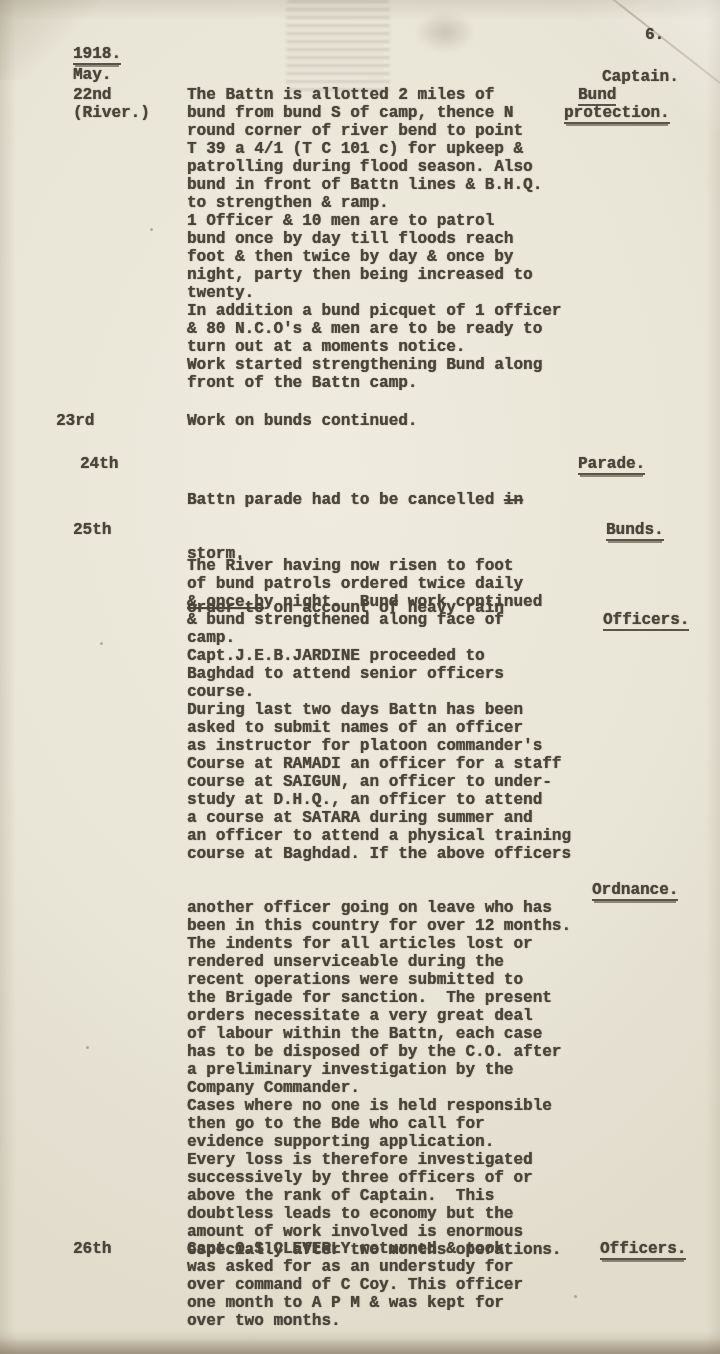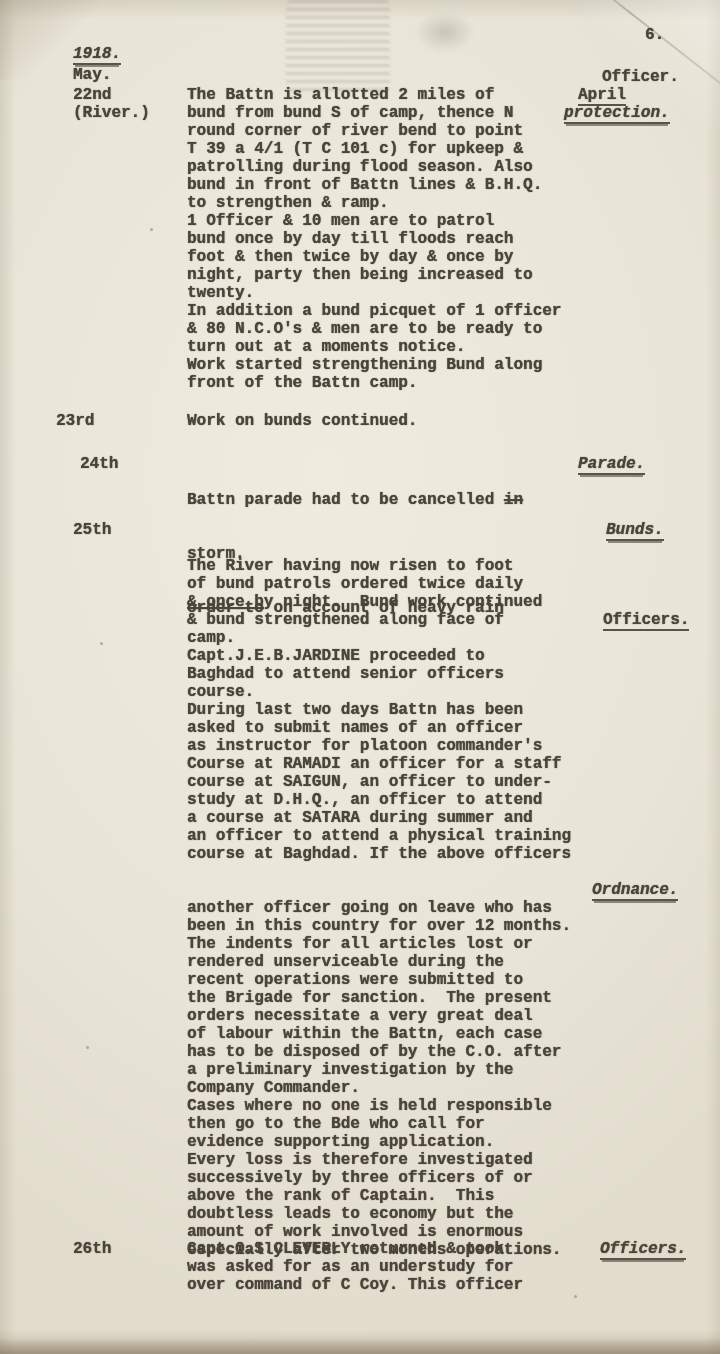--- a/index.html
+++ b/index.html
@@ -18,21 +18,21 @@
   .txt{
     position:absolute;
     font-size:16px;line-height:18px;font-weight:bold;
     white-space:pre;
     color:#4a443a;
     text-shadow:0 0 1px rgba(72,66,56,.75), .4px .4px .8px rgba(72,66,56,.45);
   }
   .tline{white-space:pre;}
   .strike{text-decoration:line-through;text-decoration-thickness:2px;}
   .u{border-bottom:2px solid rgba(66,58,46,.85);}
-  .uu{border-bottom:2px solid rgba(66,58,46,.85);box-shadow:0 4px 0 -2px rgba(66,58,46,.55);font-style:italic;}
+  .uu{border-bottom:2px solid rgba(66,58,46,.85);box-shadow:0 4px 0 -2px rgba(66,58,46,.55);}
   .crease{
     position:absolute;left:572px;top:-34px;width:250px;height:2px;
     background:linear-gradient(90deg, transparent, rgba(118,106,84,.45) 30%, rgba(118,106,84,.15));
     transform:rotate(38deg);transform-origin:left top;
   }
   .corner-light{
     position:absolute;right:0;top:0;width:150px;height:130px;
     background:linear-gradient(225deg, rgba(255,255,255,.35), transparent 55%);
   }
   .corner-dark{
@@ -69,22 +69,22 @@
 <div class="speck" style="left:574px;top:1295px"></div>
 <div class="speck" style="left:100px;top:642px"></div>
 
 <div class="txt" style="left:645px;top:26px">6.</div>
 
 <div class="txt uu" style="left:73px;top:45px">1918.</div>
 <div class="txt" style="left:73px;top:66px">May.</div>
 <div class="txt" style="left:73px;top:86px">22nd</div>
 <div class="txt" style="left:73px;top:104px">(River.)</div>
 
-<div class="txt" style="left:602px;top:68px">Officer.</div>
-<div class="txt u" style="left:578px;top:86px">April</div>
+<div class="txt" style="left:602px;top:68px">Captain.</div>
+<div class="txt u" style="left:578px;top:86px">Bund</div>
 <div class="txt uu" style="left:564px;top:104px">protection.</div>
 <div class="txt uu" style="left:578px;top:455px">Parade.</div>
 <div class="txt uu" style="left:606px;top:521px">Bunds.</div>
 <div class="txt u" style="left:603px;top:611px">Officers.</div>
 <div class="txt uu" style="left:592px;top:881px">Ordnance.</div>
 <div class="txt uu" style="left:600px;top:1240px">Officers.</div>
 
 <div class="txt" style="left:187px;top:86px"><div class="tline">The Battn is allotted 2 miles of</div><div class="tline">bund from bund S of camp, thence N</div><div class="tline">round corner of river bend to point</div><div class="tline">T 39 a 4/1 (T C 101 c) for upkeep &amp;</div><div class="tline">patrolling during flood season. Also</div><div class="tline">bund in front of Battn lines &amp; B.H.Q.</div><div class="tline">to strengthen &amp; ramp.</div><div class="tline">1 Officer &amp; 10 men are to patrol</div><div class="tline">bund once by day till floods reach</div><div class="tline">foot &amp; then twice by day &amp; once by</div><div class="tline">night, party then being increased to</div><div class="tline">twenty.</div><div class="tline">In addition a bund picquet of 1 officer</div><div class="tline">&amp; 80 N.C.O's &amp; men are to be ready to</div><div class="tline">turn out at a moments notice.</div><div class="tline">Work started strengthening Bund along</div><div class="tline">front of the Battn camp.</div></div>
 
 <div class="txt" style="left:56px;top:412px">23rd</div>
@@ -97,13 +97,13 @@
   <div class="tline"><span class="strike">order-to</span><span> on account of heavy rain</span></div>
 </div>
 
 <div class="txt" style="left:73px;top:521px">25th</div>
 <div class="txt" style="left:187px;top:521px">
   <div><div class="tline">The River having now risen to foot</div><div class="tline">of bund patrols ordered twice daily</div><div class="tline">&amp; once by night.  Bund work continued</div><div class="tline">&amp; bund strengthened along face of</div><div class="tline">camp.</div><div class="tline">Capt.J.E.B.JARDINE proceeded to</div><div class="tline">Baghdad to attend senior officers</div><div class="tline">course.</div><div class="tline">During last two days Battn has been</div><div class="tline">asked to submit names of an officer</div><div class="tline">as instructor for platoon commander's</div><div class="tline">Course at RAMADI an officer for a staff</div><div class="tline">course at SAIGUN, an officer to under-</div><div class="tline">study at D.H.Q., an officer to attend</div><div class="tline">a course at SATARA during summer and</div><div class="tline">an officer to attend a physical training</div><div class="tline">course at Baghdad. If the above officers</div></div>
   <div><div class="tline">another officer going on leave who has</div><div class="tline">been in this country for over 12 months.</div><div class="tline">The indents for all articles lost or</div><div class="tline">rendered unserviceable during the</div><div class="tline">recent operations were submitted to</div><div class="tline">the Brigade for sanction.  The present</div><div class="tline">orders necessitate a very great deal</div><div class="tline">of labour within the Battn, each case</div><div class="tline">has to be disposed of by the C.O. after</div><div class="tline">a preliminary investigation by the</div><div class="tline">Company Commander.</div><div class="tline">Cases where no one is held responsible</div><div class="tline">then go to the Bde who call for</div><div class="tline">evidence supporting application.</div><div class="tline">Every loss is therefore investigated</div><div class="tline">successively by three officers of or</div><div class="tline">above the rank of Captain.  This</div><div class="tline">doubtless leads to economy but the</div><div class="tline">amount of work involved is enormous</div><div class="tline">especially after two months operations.</div></div>
 </div>
 
 <div class="txt" style="left:73px;top:1240px">26th</div>
-<div class="txt" style="left:187px;top:1240px"><div class="tline">Capt.O.S.CLEVERLY returned &amp; took</div><div class="tline">was asked for as an understudy for</div><div class="tline">over command of C Coy. This officer</div></div>
+<div class="txt" style="left:187px;top:1240px"><div class="tline">Capt.O.S.CLEVERLY returned &amp; took</div><div class="tline">was asked for as an understudy for</div><div class="tline">over command of C Coy. This officer</div><div class="tline">one month to A P M &amp; was kept for</div><div class="tline">over two months.</div></div>
 
 </body></html>

